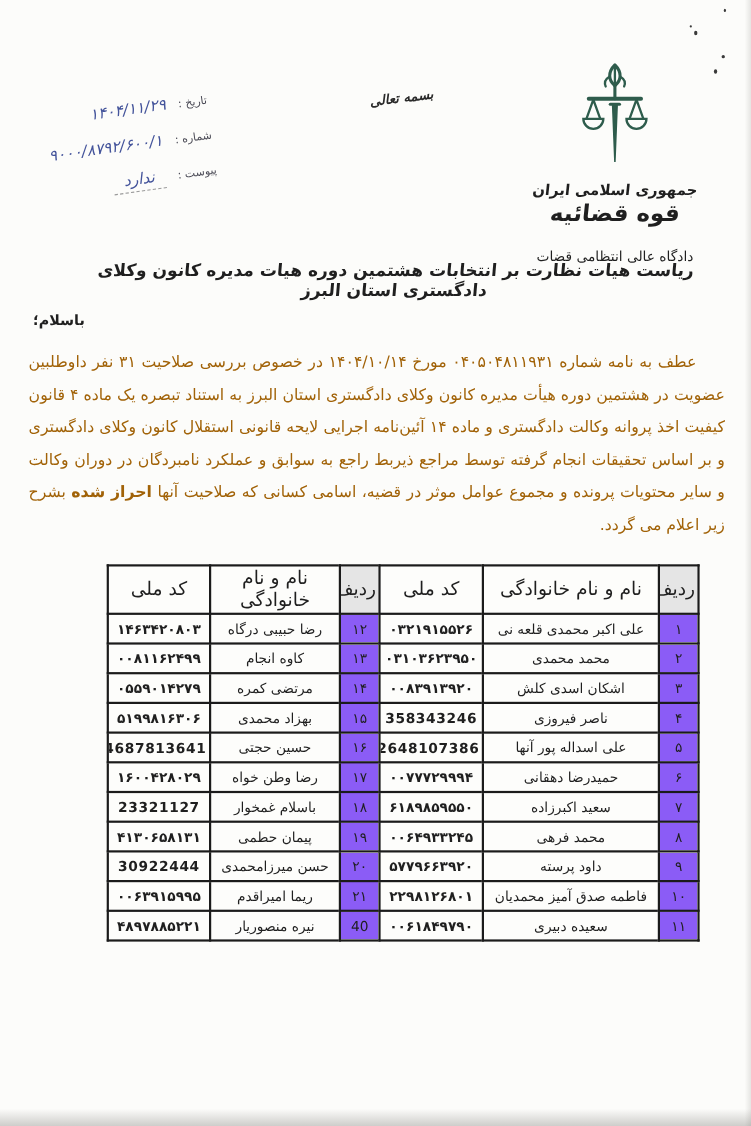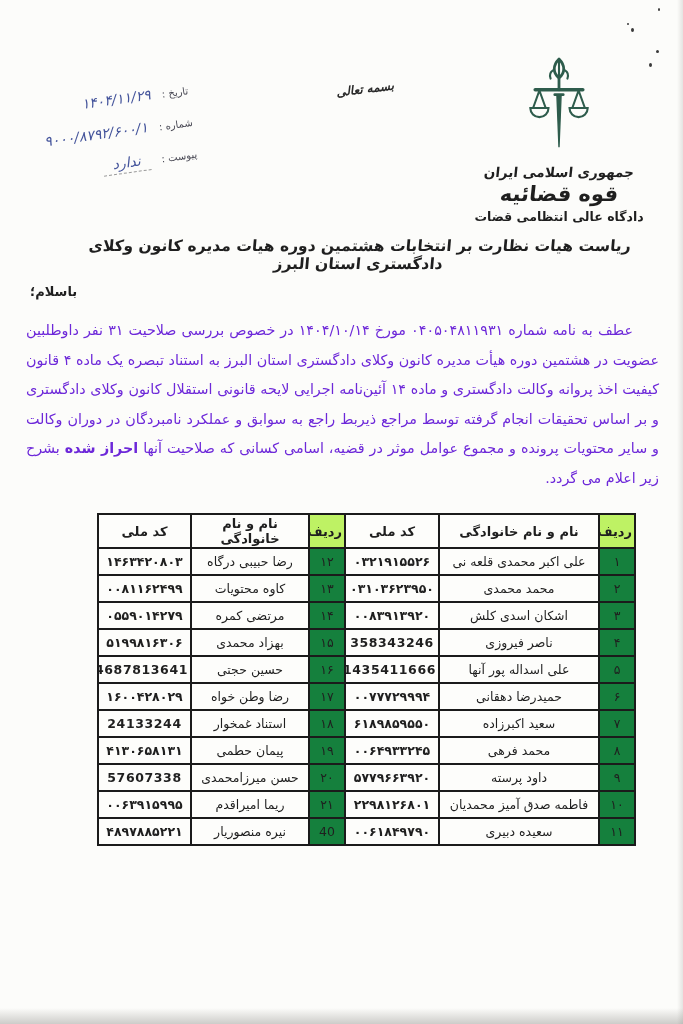--- a/index.html
+++ b/index.html
@@ -18,39 +18,39 @@
   .hand-value{font-size:14px;font-style:italic;color:#44549b;letter-spacing:1px;margin-right:6px;}
   .hand-value.dashed{border-bottom:1px dashed #9a9a9a;padding:0 10px 2px 10px;}
   
   .bismillah{position:absolute;left:336px;top:82px;transform:rotate(-7deg);
     font-size:12px;font-weight:700;font-style:italic;color:#2a2a2a;}
   
   .letterhead{position:absolute;left:468px;top:56px;width:182px;text-align:center;}
   .emblem{display:block;margin:0 auto 2px auto;}
   .lh-country{font-size:13.5px;font-weight:700;transform:skewX(-6deg);display:inline-block;letter-spacing:.5px;}
   .lh-org{font-size:21px;font-weight:700;transform:skewX(-6deg);display:inline-block;margin-top:1px;}
-  .lh-dept{font-size:12.5px;font-weight:700;margin-top:3px;letter-spacing:.3px;}
+  .lh-dept{font-size:12.5px;font-weight:400;margin-top:19px;letter-spacing:.3px;}
   
   .doc-title{position:absolute;left:55px;right:20px;top:237px;text-align:center;direction:rtl;}
   .doc-title span{display:inline-block;font-size:15.5px;font-weight:700;transform:skewX(-5deg);letter-spacing:.2px;}
   .salutation{position:absolute;left:30px;top:284px;font-size:13px;font-weight:700;direction:rtl;}
   
   .body-text{position:absolute;right:24px;left:26px;top:316px;direction:rtl;text-align:justify;
-    font-size:14.3px;line-height:29.5px;color:#6d28d9;}
+    font-size:14.3px;line-height:29.5px;color:#a16207;}
   .body-text .indent{display:inline-block;width:26px;}
   .body-text b{font-weight:700;}
   
   table.candidates{position:absolute;left:97px;top:513px;width:537px;border-collapse:collapse;
     direction:rtl;table-layout:fixed;background:#fdfdfb;}
   .candidates th,.candidates td{border:2px solid #1b1b1b;text-align:center;vertical-align:middle;
     overflow:hidden;padding:1px 2px;}
-  .candidates th{height:32px;font-size:13px;font-weight:700;}
+  .candidates th{height:32px;font-size:17px;font-weight:400;}
   .candidates td{height:27px;font-size:12.5px;}
-  .c-rownum{background:#15803d;font-size:12px;}
-  th.c-rownum{background:#bef264;}
+  .c-rownum{background:#8b5cf6;font-size:12px;}
+  th.c-rownum{background:#e5e5e5;}
   .c-code{font-weight:600;font-size:12px;letter-spacing:.6px;}
   .c-name{font-size:12.5px;}
 </style>
 </head>
 <body>
 
 <div class="page">
 
   <div class="speck" style="left:631px;top:28px;width:3px;height:4px;"></div>
   <div class="speck" style="left:627px;top:23px;width:2px;height:2px;"></div>
@@ -135,21 +135,21 @@
           <td class="c-code">۰۳۲۱۹۱۵۵۲۶</td>
           <td class="c-rownum">۱۲</td>
           <td class="c-name">رضا حبیبی درگاه</td>
           <td class="c-code">۱۴۶۳۴۲۰۸۰۳</td>
         </tr>
         <tr>
           <td class="c-rownum">۲</td>
           <td class="c-name">محمد محمدی</td>
           <td class="c-code">۰۳۱۰۳۶۲۳۹۵۰</td>
           <td class="c-rownum">۱۳</td>
-          <td class="c-name">کاوه محتویات</td>
+          <td class="c-name">کاوه انجام</td>
           <td class="c-code">۰۰۸۱۱۶۲۴۹۹</td>
         </tr>
         <tr>
           <td class="c-rownum">۳</td>
           <td class="c-name">اشکان اسدی کلش</td>
           <td class="c-code">۰۰۸۳۹۱۳۹۲۰</td>
           <td class="c-rownum">۱۴</td>
           <td class="c-name">مرتضی کمره</td>
           <td class="c-code">۰۵۵۹۰۱۴۲۷۹</td>
         </tr>
@@ -157,56 +157,56 @@
           <td class="c-rownum">۴</td>
           <td class="c-name">ناصر فیروزی</td>
           <td class="c-code">358343246</td>
           <td class="c-rownum">۱۵</td>
           <td class="c-name">بهزاد محمدی</td>
           <td class="c-code">۵۱۹۹۸۱۶۳۰۶</td>
         </tr>
         <tr>
           <td class="c-rownum">۵</td>
           <td class="c-name">علی اسداله پور آنها</td>
-          <td class="c-code">1435411666</td>
+          <td class="c-code">2648107386</td>
           <td class="c-rownum">۱۶</td>
           <td class="c-name">حسین حجتی</td>
           <td class="c-code">4687813641</td>
         </tr>
         <tr>
           <td class="c-rownum">۶</td>
           <td class="c-name">حمیدرضا دهقانی</td>
           <td class="c-code">۰۰۷۷۷۲۹۹۹۴</td>
           <td class="c-rownum">۱۷</td>
           <td class="c-name">رضا وطن خواه</td>
           <td class="c-code">۱۶۰۰۴۲۸۰۲۹</td>
         </tr>
         <tr>
           <td class="c-rownum">۷</td>
           <td class="c-name">سعید اکبرزاده</td>
           <td class="c-code">۶۱۸۹۸۵۹۵۵۰</td>
           <td class="c-rownum">۱۸</td>
-          <td class="c-name">استناد غمخوار</td>
-          <td class="c-code">24133244</td>
+          <td class="c-name">باسلام غمخوار</td>
+          <td class="c-code">23321127</td>
         </tr>
         <tr>
           <td class="c-rownum">۸</td>
           <td class="c-name">محمد فرهی</td>
           <td class="c-code">۰۰۶۴۹۳۳۲۴۵</td>
           <td class="c-rownum">۱۹</td>
           <td class="c-name">پیمان حطمی</td>
           <td class="c-code">۴۱۳۰۶۵۸۱۳۱</td>
         </tr>
         <tr>
           <td class="c-rownum">۹</td>
           <td class="c-name">داود پرسته</td>
           <td class="c-code">۵۷۷۹۶۶۳۹۲۰</td>
           <td class="c-rownum">۲۰</td>
           <td class="c-name">حسن میرزامحمدی</td>
-          <td class="c-code">57607338</td>
+          <td class="c-code">30922444</td>
         </tr>
         <tr>
           <td class="c-rownum">۱۰</td>
           <td class="c-name">فاطمه صدق آمیز محمدیان</td>
           <td class="c-code">۲۲۹۸۱۲۶۸۰۱</td>
           <td class="c-rownum">۲۱</td>
           <td class="c-name">ریما امیراقدم</td>
           <td class="c-code">۰۰۶۳۹۱۵۹۹۵</td>
         </tr>
         <tr>

